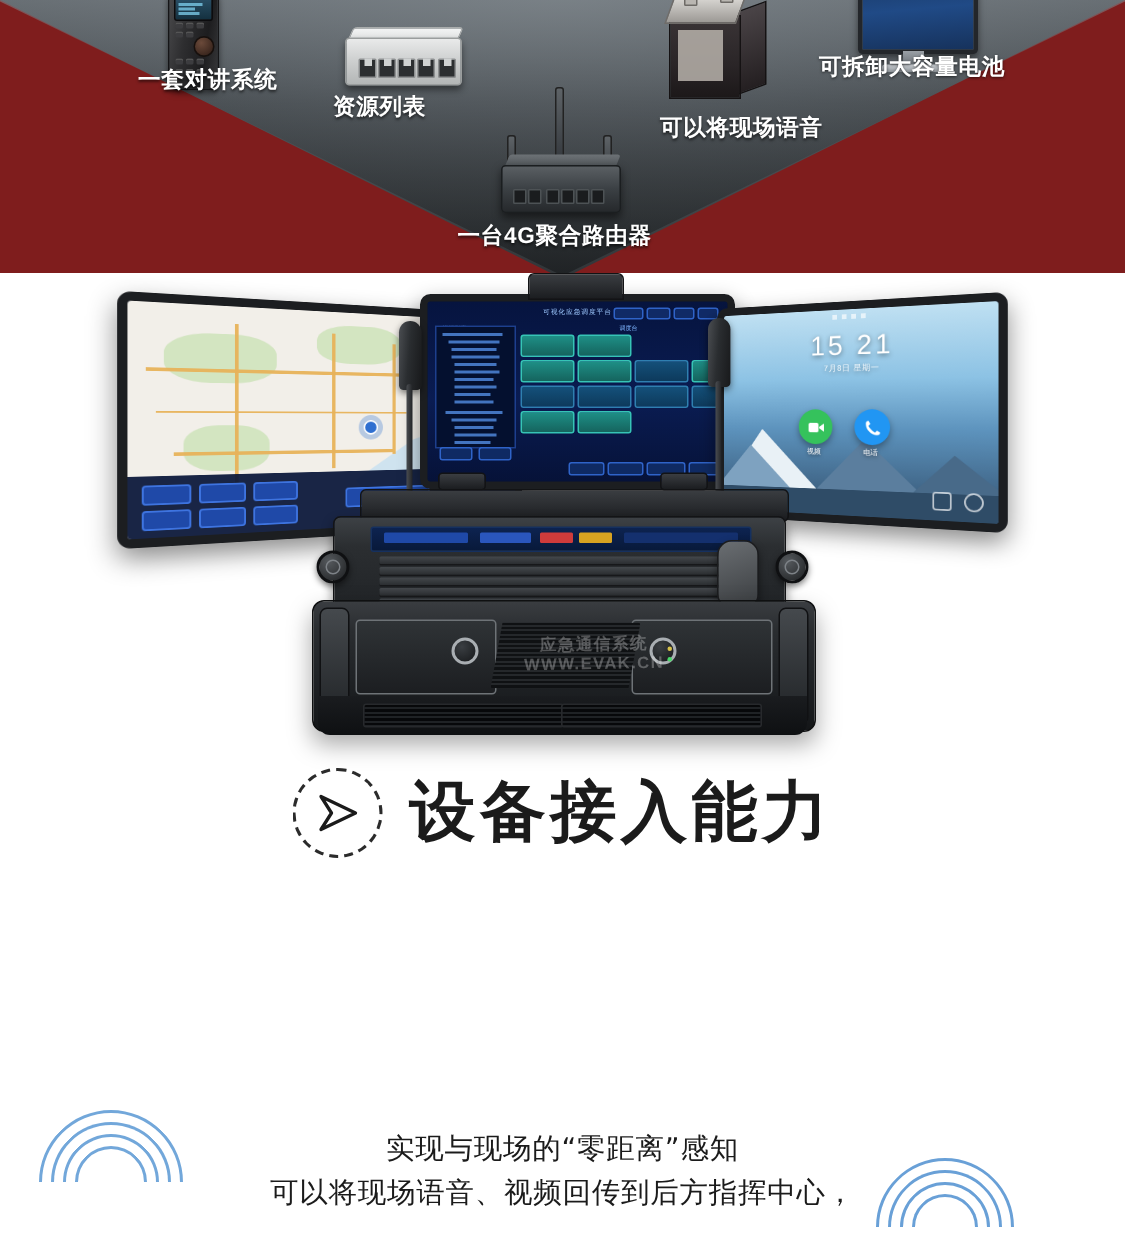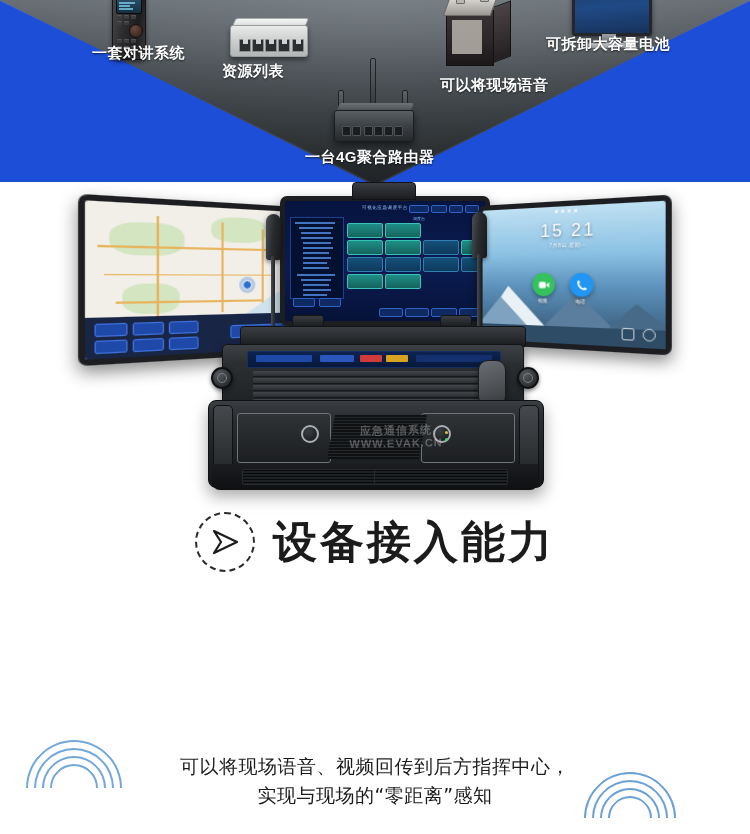--- a/index.html
+++ b/index.html
@@ -4,21 +4,21 @@
 <style>
   html,body{margin:0;padding:0;}
   body{
     width:750px;height:834px;overflow:hidden;position:relative;
     background:#ffffff;
     font-family:"Liberation Sans","DejaVu Sans",sans-serif;
   }
   .stage{position:absolute;inset:0;width:750px;height:834px;overflow:hidden;}
 
   
-  .hero{position:absolute;left:0;top:0;width:750px;height:182px;overflow:hidden;background:#1d4ed8;}
+  .hero{position:absolute;left:0;top:0;width:750px;height:182px;overflow:hidden;background:#7f1d1d;}
   .hero-v{
     position:absolute;left:-2px;top:-2px;width:754px;height:186px;
     background:
       radial-gradient(120% 150% at 50% 0%, #6e757a 0%, #555b60 28%, #3c4144 55%, #23262a 80%, #141618 100%);
     -webkit-clip-path:polygon(0 0, 750 0, 750 0, 100% 0, 100% 2px, 52% 100%, 48% 100%, 0 2px);
     clip-path:polygon(0% 0%, 100% 0%, 100% 1px, 50.5% 100%, 49.5% 100%, 0% 1px);
   }
   .hero-v-inner{
     position:absolute;left:0;top:0;width:750px;height:182px;
     background:linear-gradient(180deg, rgba(130,138,144,.55) 0%, rgba(70,76,80,.25) 38%, rgba(18,20,22,.55) 100%);
@@ -467,17 +467,17 @@
     <span style="left:-52px;top:-18px;width:92px;height:92px;transform:rotate(45deg);"></span>
   </div>
   <div class="wave right" style="left:596px;top:788px;width:84px;height:60px;">
     <span style="left:12px;top:8px;width:40px;height:40px;transform:rotate(-45deg);"></span>
     <span style="left:4px;top:0px;width:56px;height:56px;transform:rotate(-45deg);"></span>
     <span style="left:-4px;top:-8px;width:72px;height:72px;transform:rotate(-45deg);"></span>
     <span style="left:-12px;top:-16px;width:88px;height:88px;transform:rotate(-45deg);"></span>
   </div>
 
   <div class="foot">
+    <div>实现与现场的“零距离”感知</div>
     <div>可以将现场语音、视频回传到后方指挥中心，</div>
-    <div>实现与现场的“零距离”感知</div>
   </div>
 
 </div>
 
 </body></html>

